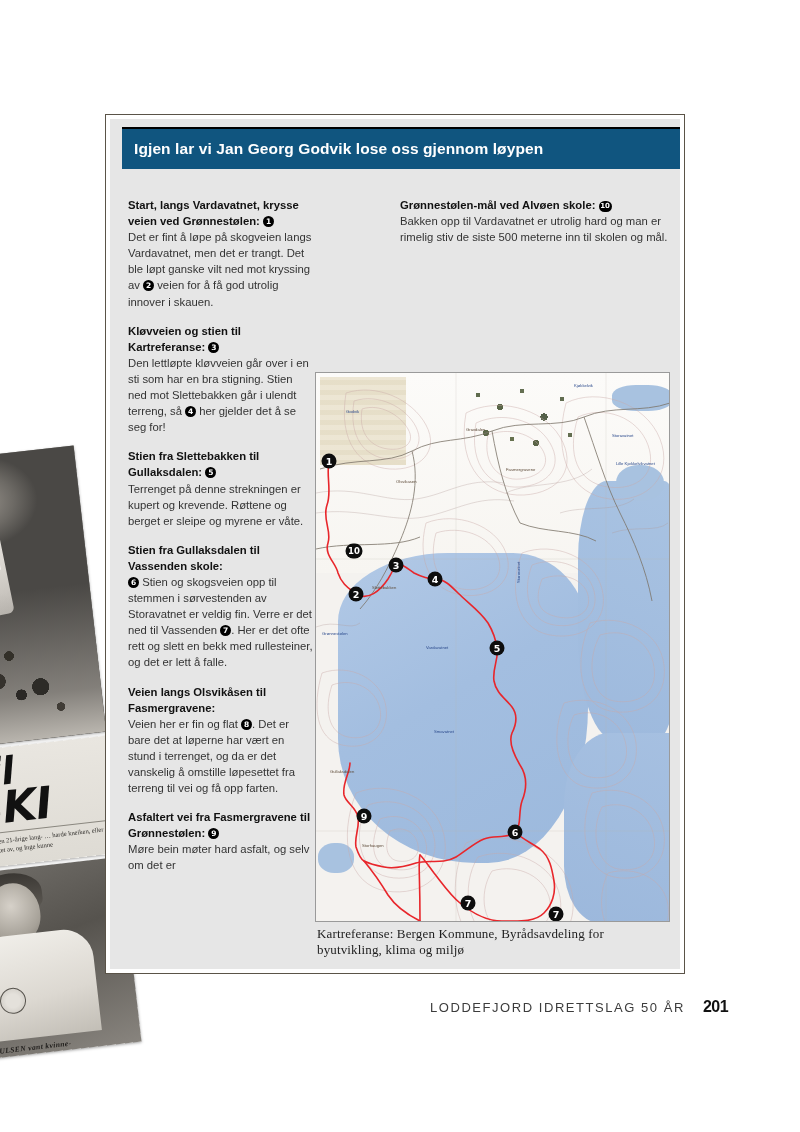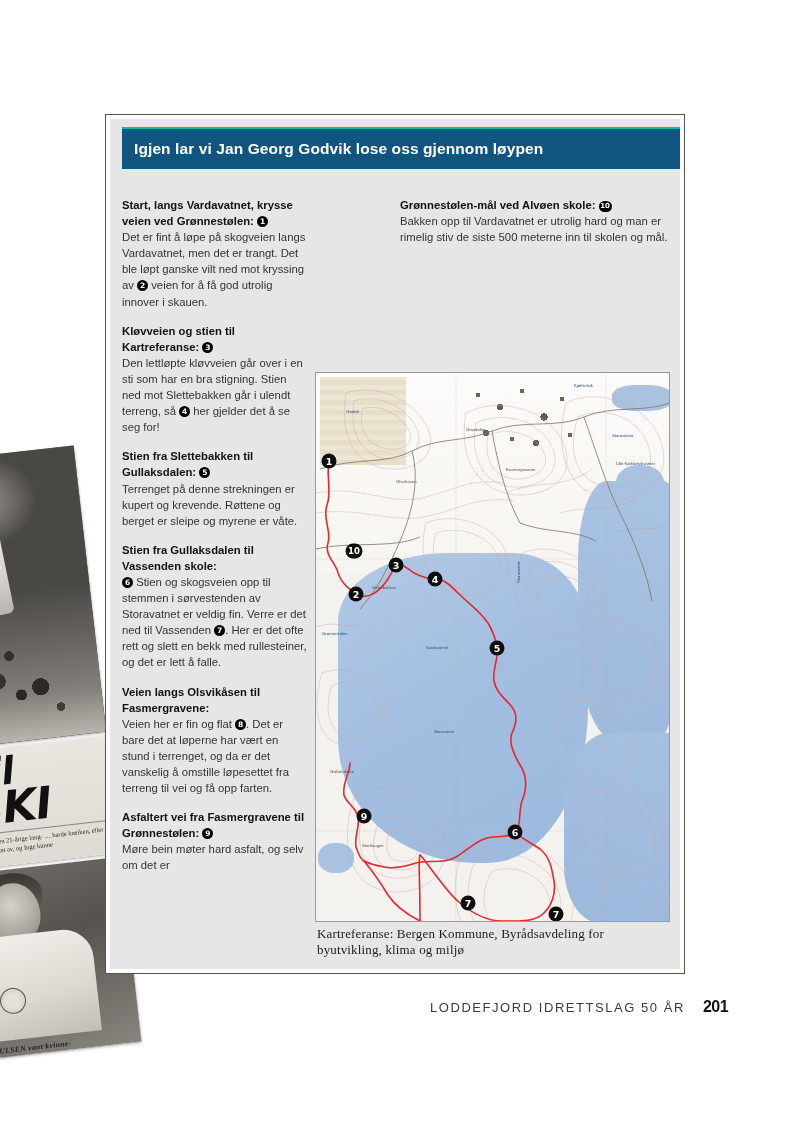--- a/index.html
+++ b/index.html
@@ -160,42 +160,42 @@
     background: #e6e6e6;
   }
 
   #header-banner {
     position: absolute;
     left: 12px;
     top: 8px;
     width: 558px;
     height: 42px;
     background: #10557f;
-    border-top: 2px solid #14b8a6;
+    border-top: 2px solid #000000;
     box-sizing: border-box;
     display: flex;
     align-items: center;
   }
   #header-title {
     color: #ffffff;
     font-size: 15.5px;
     font-weight: bold;
     padding-left: 12px;
     letter-spacing: .1px;
     white-space: nowrap;
   }
 
   
   .col {
     position: absolute;
     font-size: 11.3px;
     line-height: 16.1px;
     color: #2b2b2b;
   }
-  #col-left  { left: 12px; top: 78px; width: 186px; }
+  #col-left  { left: 18px; top: 78px; width: 186px; }
   #col-right { left: 290px; top: 78px; width: 270px; }
 
   .sec-head {
     font-weight: bold;
     color: #111;
   }
   .sec-body { color: #333; }
   .para { margin-bottom: 13px; }
   .para:last-child { margin-bottom: 0; }
 

